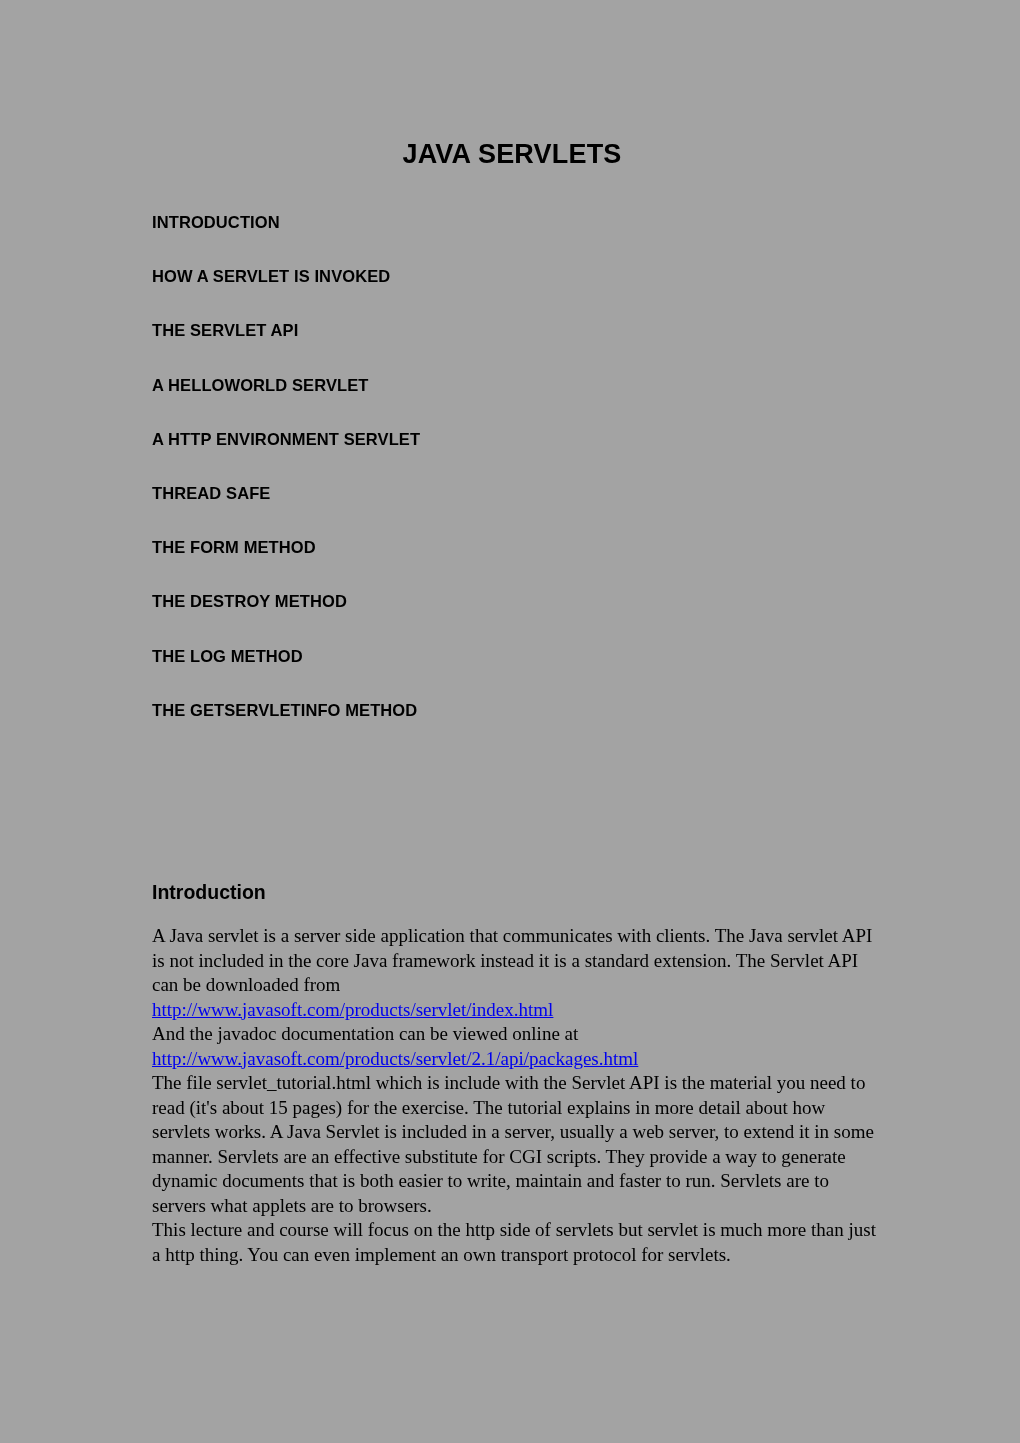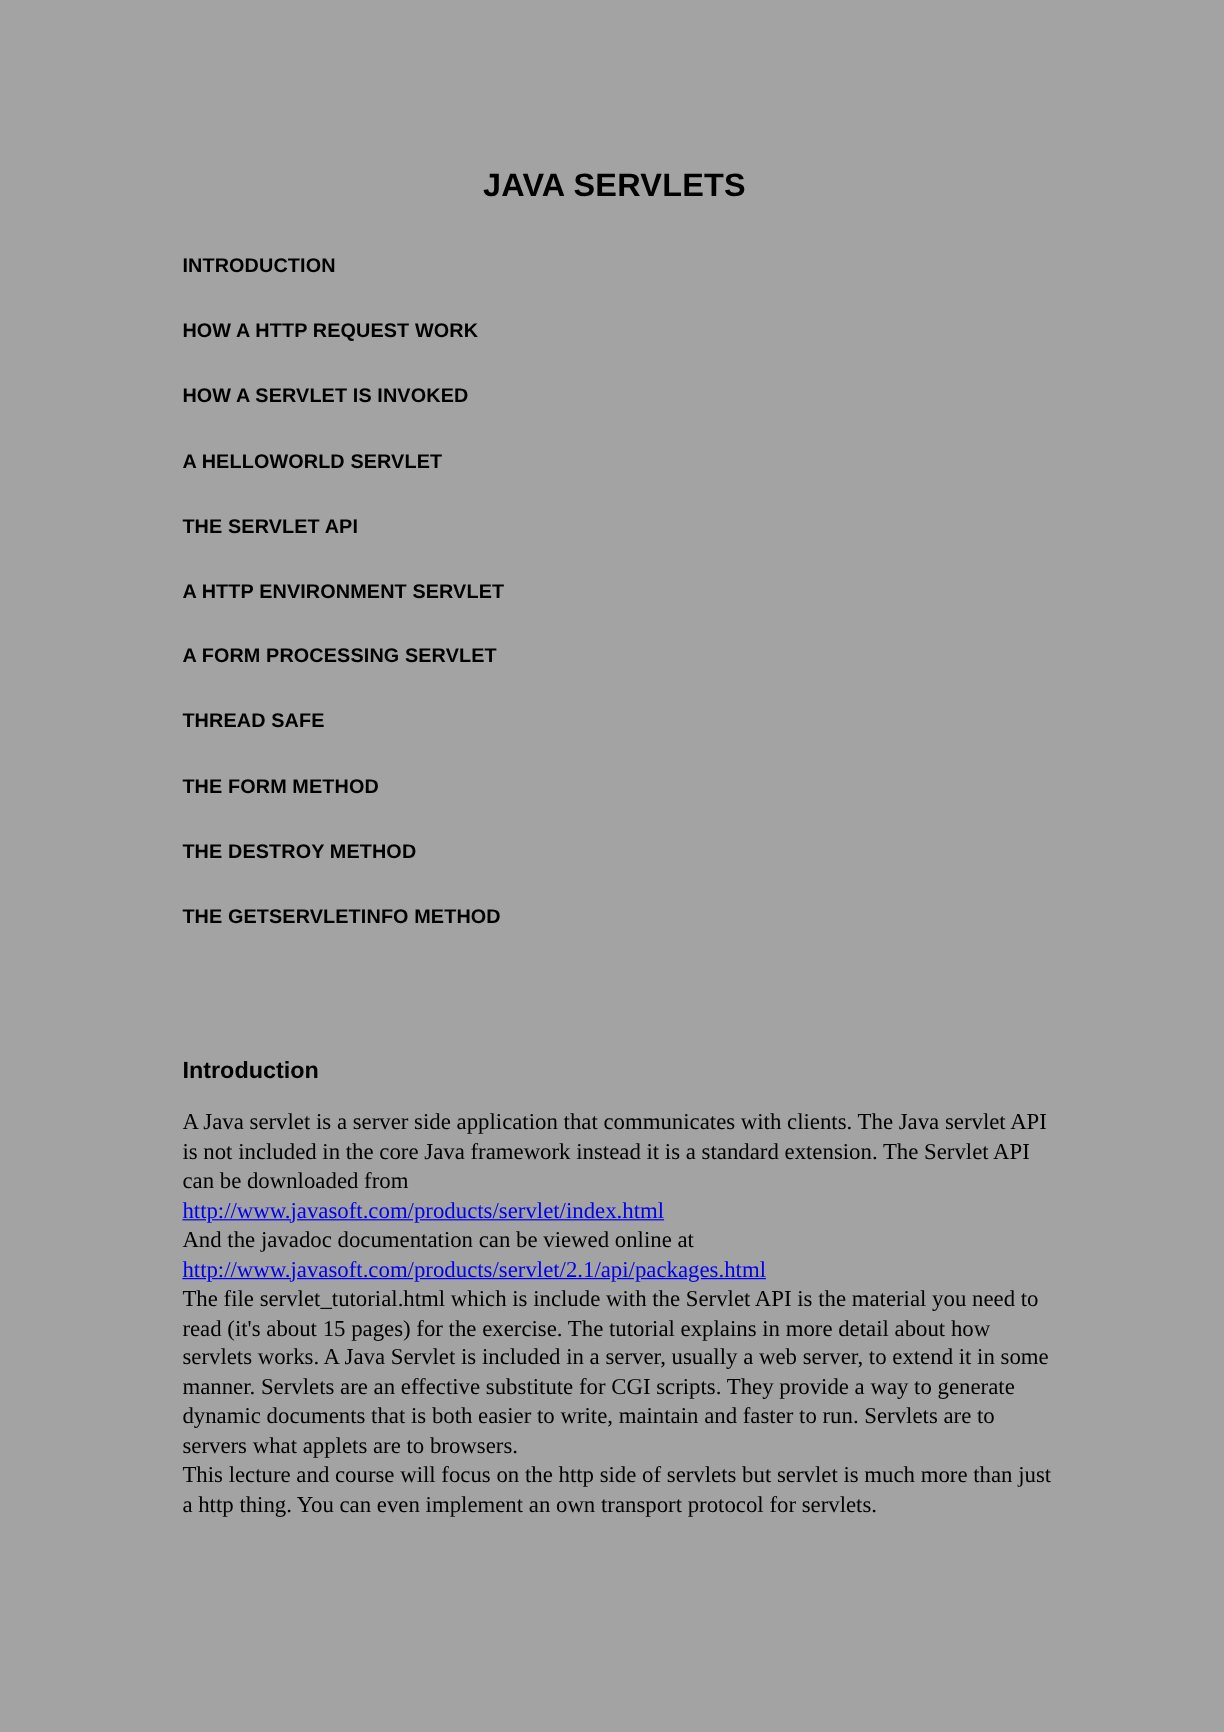--- a/index.html
+++ b/index.html
@@ -120,29 +120,28 @@
 </head>
 <body>
 
 <div class="page">
   <div class="content">
 
     <h1 class="doc-title">JAVA SERVLETS</h1>
 
     <ul class="toc">
       <li class="toc-item">INTRODUCTION</li>
-      <li class="toc-item">HOW A HTTP REQUEST WORK</li>
       <li class="toc-item">HOW A SERVLET IS INVOKED</li>
+      <li class="toc-item">THE SERVLET API</li>
       <li class="toc-item">A HELLOWORLD SERVLET</li>
-      <li class="toc-item">THE SERVLET API</li>
       <li class="toc-item">A HTTP ENVIRONMENT SERVLET</li>
-      <li class="toc-item">A FORM PROCESSING SERVLET</li>
       <li class="toc-item">THREAD SAFE</li>
       <li class="toc-item">THE FORM METHOD</li>
       <li class="toc-item">THE DESTROY METHOD</li>
+      <li class="toc-item">THE LOG METHOD</li>
       <li class="toc-item">THE GETSERVLETINFO METHOD</li>
     </ul>
 
     <h2 class="section-heading">Introduction</h2>
 
     <div class="body-copy">
       <p><span>A Java servlet is a server side application that communicates with clients. The Java servlet API is not included in the core Java framework instead it is a standard extension. The Servlet API can be downloaded from </span><a class="url-line" href="#">http://www.javasoft.com/products/servlet/index.html</a><span>And the javadoc documentation can be viewed online at </span><a class="url-line" href="#">http://www.javasoft.com/products/servlet/2.1/api/packages.html</a><span>The file servlet_tutorial.html which is include with the Servlet API is the material you need to read (it's about 15 pages) for the exercise. The tutorial explains in more detail about how servlets works. A Java Servlet is included in a server, usually a web server, to extend it in some manner. Servlets are an effective substitute for CGI scripts. They provide a way to generate dynamic documents that is both easier to write, maintain and faster to run. Servlets are to servers what applets are to browsers.</span></p>
       <p class="para-break">This lecture and course will focus on the http side of servlets but servlet is much more than just a http thing. You can even implement an own transport protocol for servlets.</p>
     </div>
 

